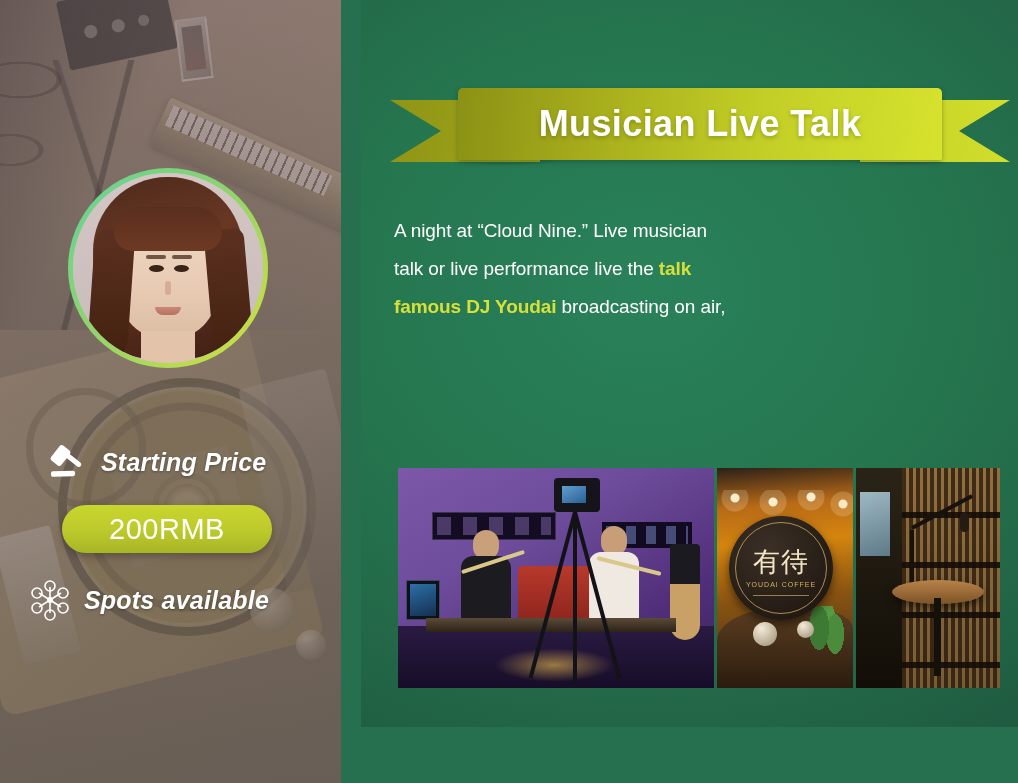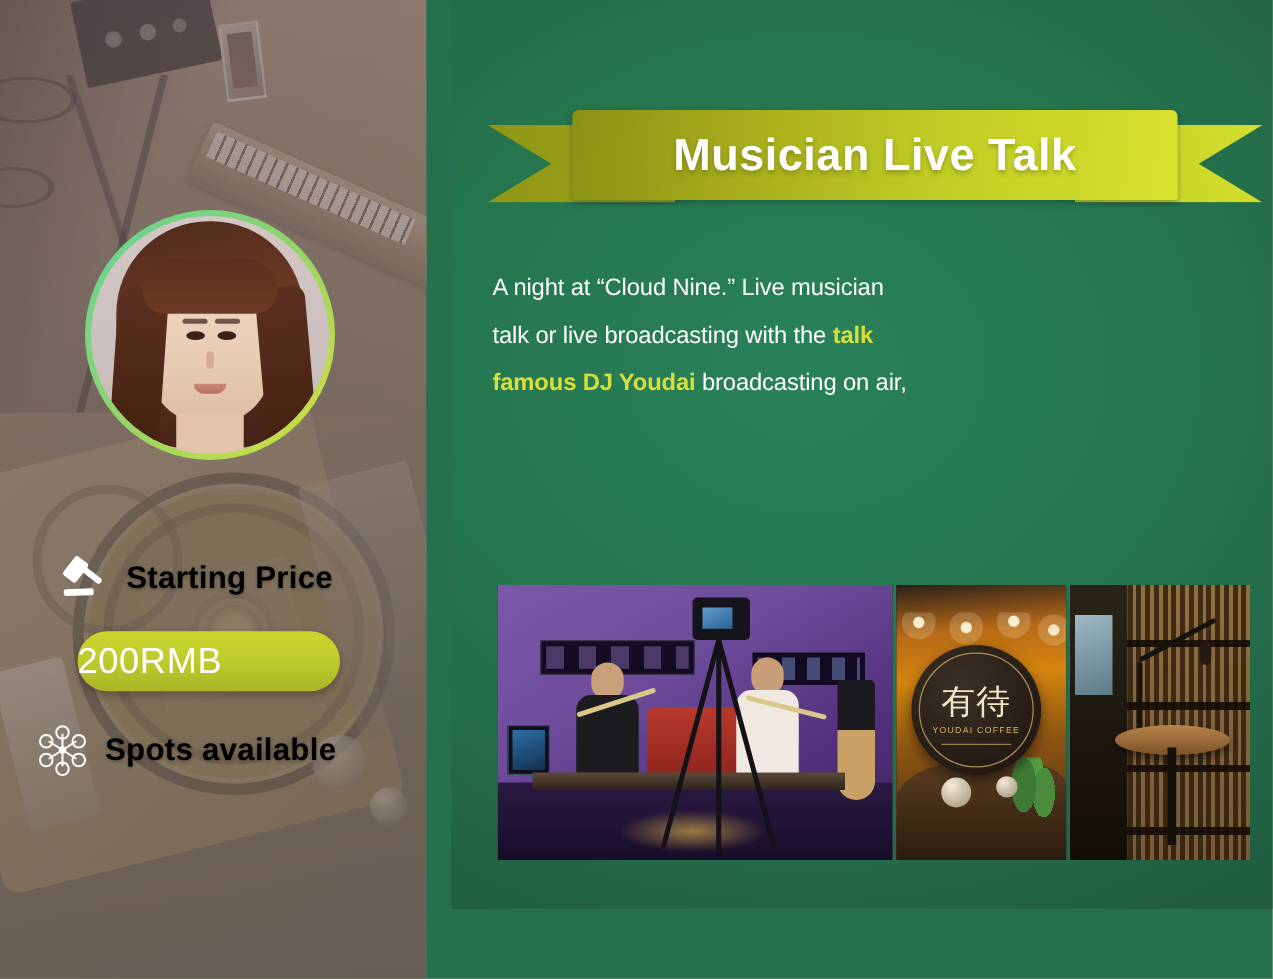--- a/index.html
+++ b/index.html
@@ -177,31 +177,32 @@
            width:26px; height:8px; border-radius:0 0 14px 14px;
            background:linear-gradient(180deg,#c98877,#b8705f); }
   .neck { position:absolute; left:50%; margin-left:-27px; top:158px;
           width:54px; height:44px; background:#e3c3aa; }
 
   
   .info-row { position:absolute; display:flex; align-items:center; gap:12px; }
   #price-row  { left:45px; top:440px; }
   #spots-row  { left:28px; top:578px;align-items:center; }
   .info-label {
-    color:#000000; font-size:25px; font-weight:bold;
+    color:#ffffff; font-size:25px; font-weight:bold;
     text-shadow:0 1px 3px rgba(0,0,0,.35);
     letter-spacing:.2px;
+    font-style:italic;
   }
   .icon-box { width:44px; height:44px; position:relative; flex:none; }
 
   .pill {
     position:absolute; width:210px; height:48px; border-radius:24px;
     background:linear-gradient(180deg,#c9d62e 0%,#bcc92b 55%,#a8b526 100%);
     box-shadow:0 3px 8px rgba(0,0,0,.28);
-    display:flex; align-items:center; 
+    display:flex; align-items:center; justify-content:center;
   }
   #price-pill { left:62px; top:505px; }
   #spots-pill { left:62px; top:631px; }
   .pill-text { color:#ffffff; font-size:29px; letter-spacing:.5px; }
 
   
   #right-panel {
     position:absolute; left:361px; top:0; width:677px; height:727px;
     background:
       radial-gradient(ellipse 620px 520px at 42% 40%, #29815a 0%, #25764f 48%, #236848 78%, #1f5c41 100%);
@@ -465,21 +466,21 @@
       <div class="rb-shadow r"></div>
       <div class="rb-tail left"></div>
       <div class="rb-tail right"></div>
       <div class="rb-center">
         <span id="ribbon-title">Musician Live Talk</span>
       </div>
     </div>
 
     <div id="body-text">
       <div>A night at “Cloud Nine.” Live musician</div>
-      <div><span>talk or live broadcasting with the </span><span class="hl">talk</span></div>
+      <div><span>talk or live performance live the </span><span class="hl">talk</span></div>
       <div><span class="hl">famous DJ Youdai</span><span> broadcasting on air,</span></div>
     </div>
 
     <div id="photo-strip">
 
       <div class="ph" id="ph-studio">
         <div class="st-wall"></div>
         <div class="st-banner"></div>
         <div class="st-banner2"></div>
         <div class="st-couch"></div>

